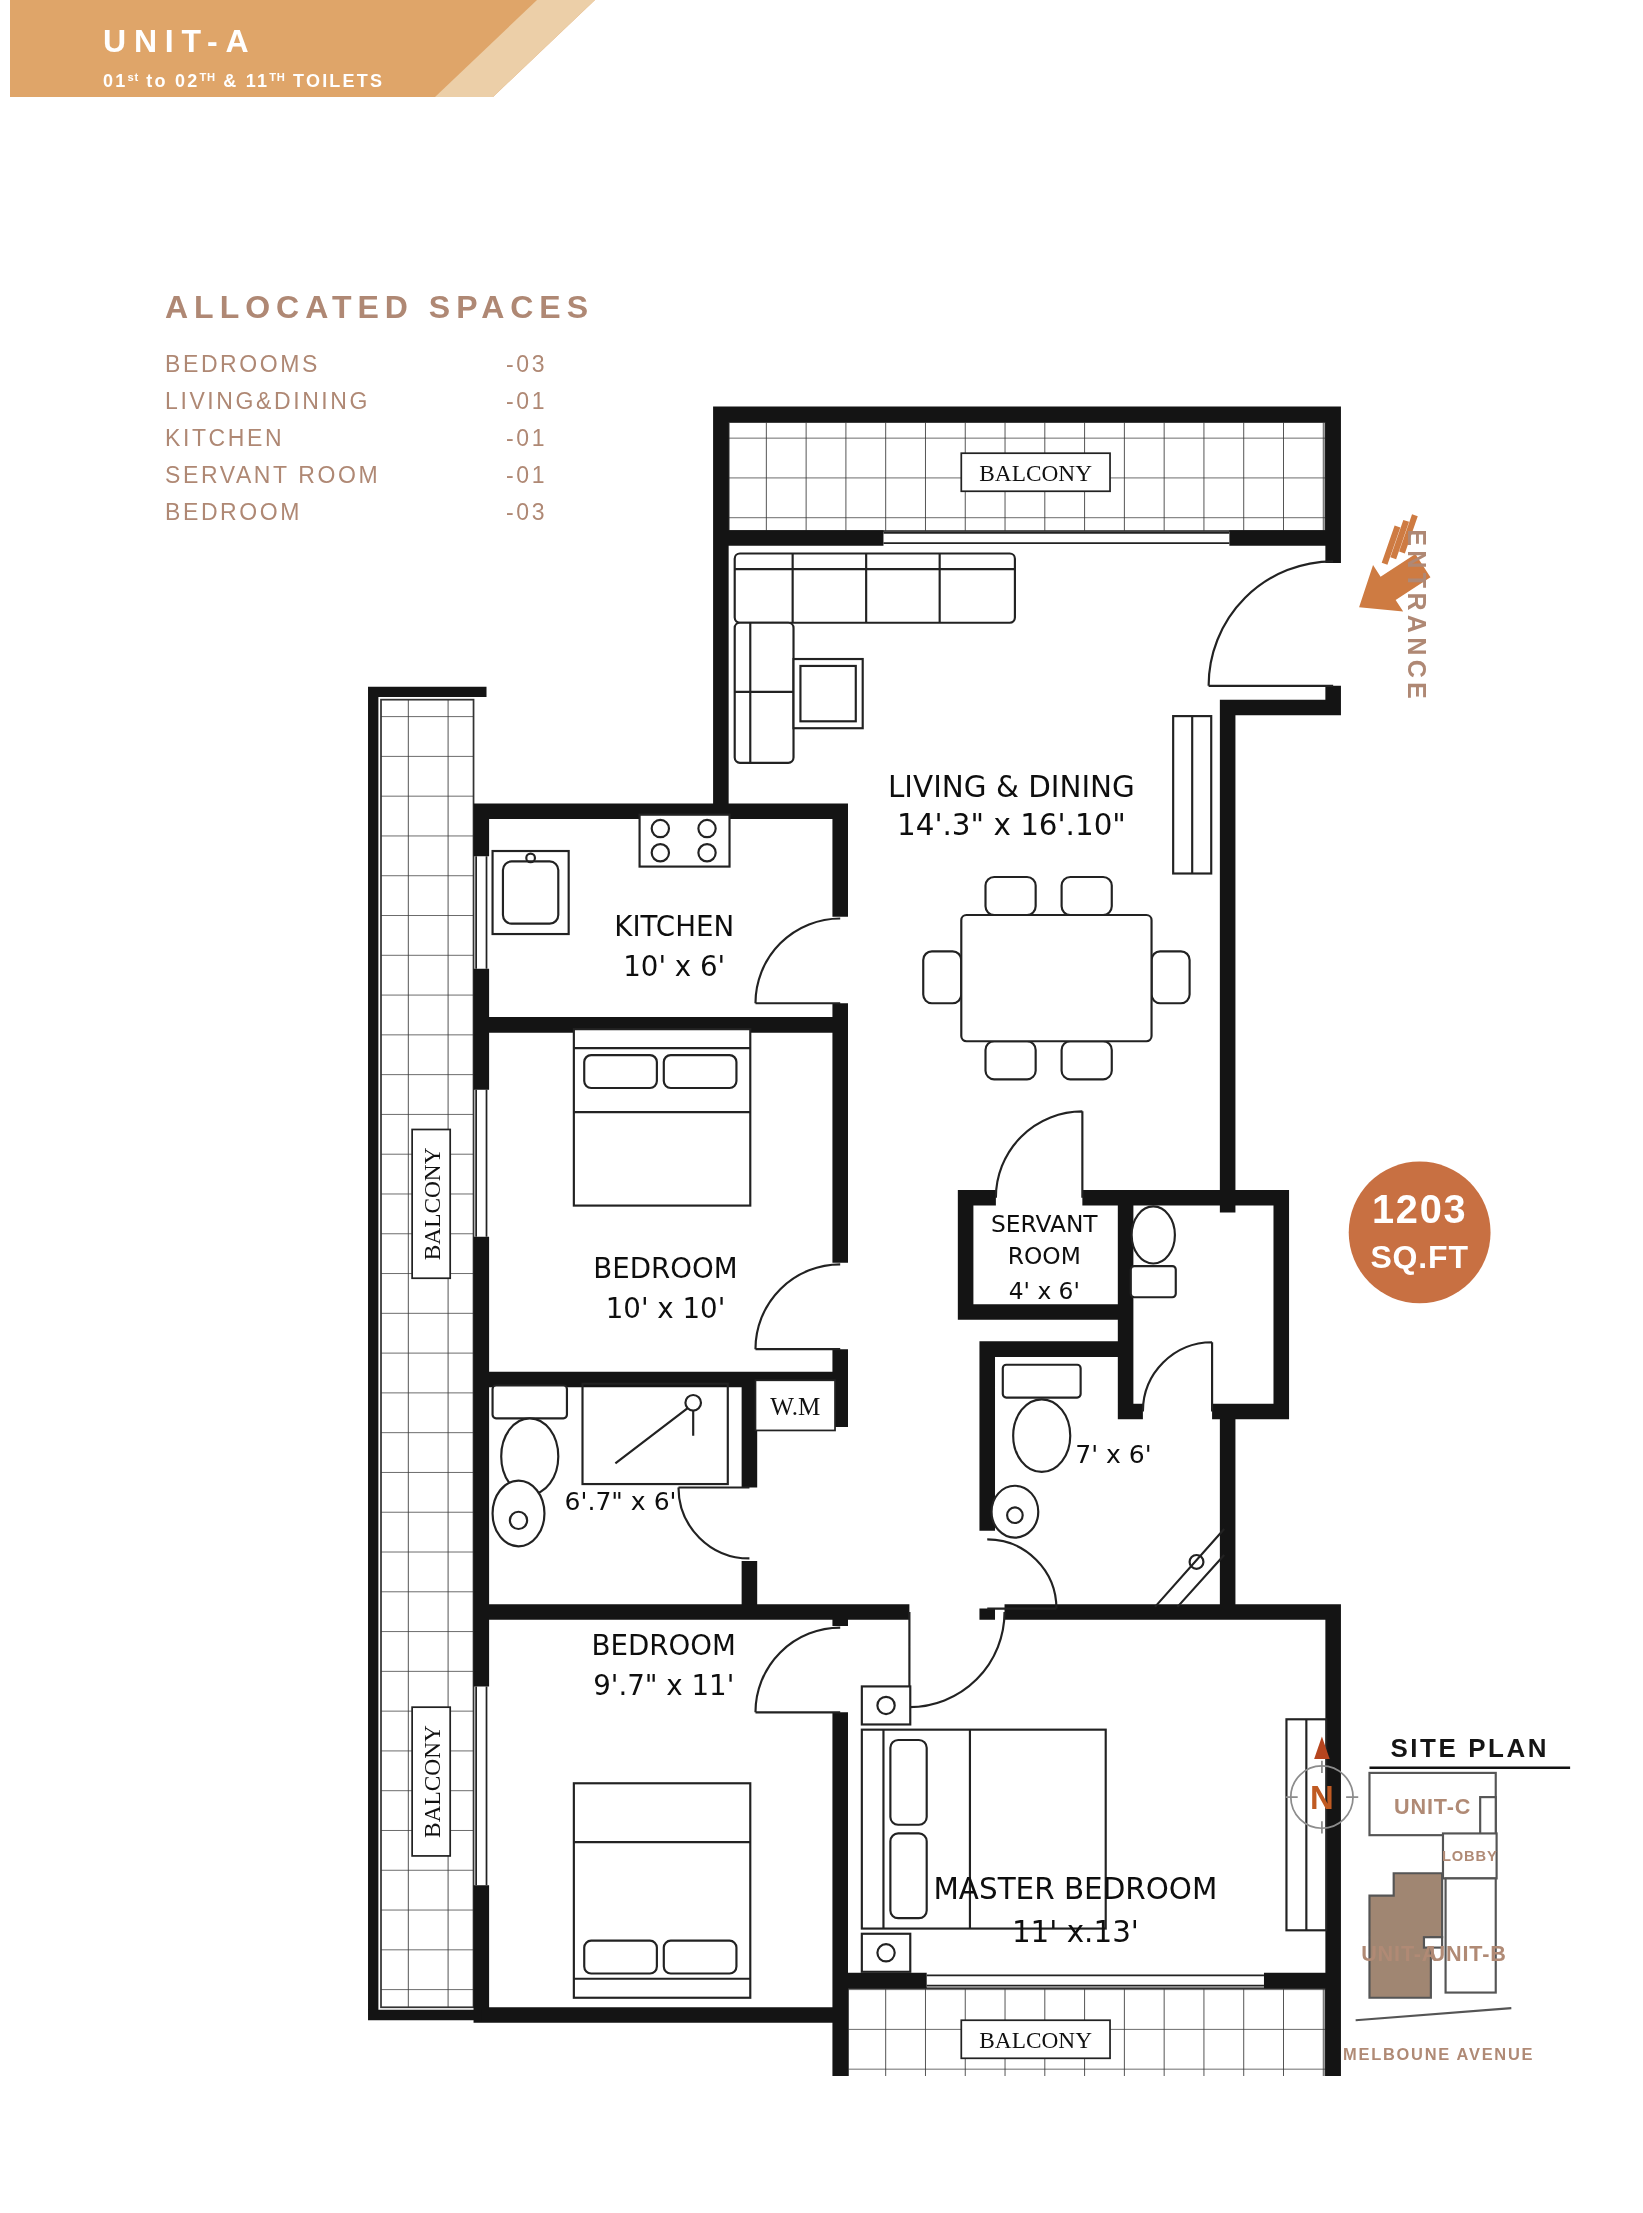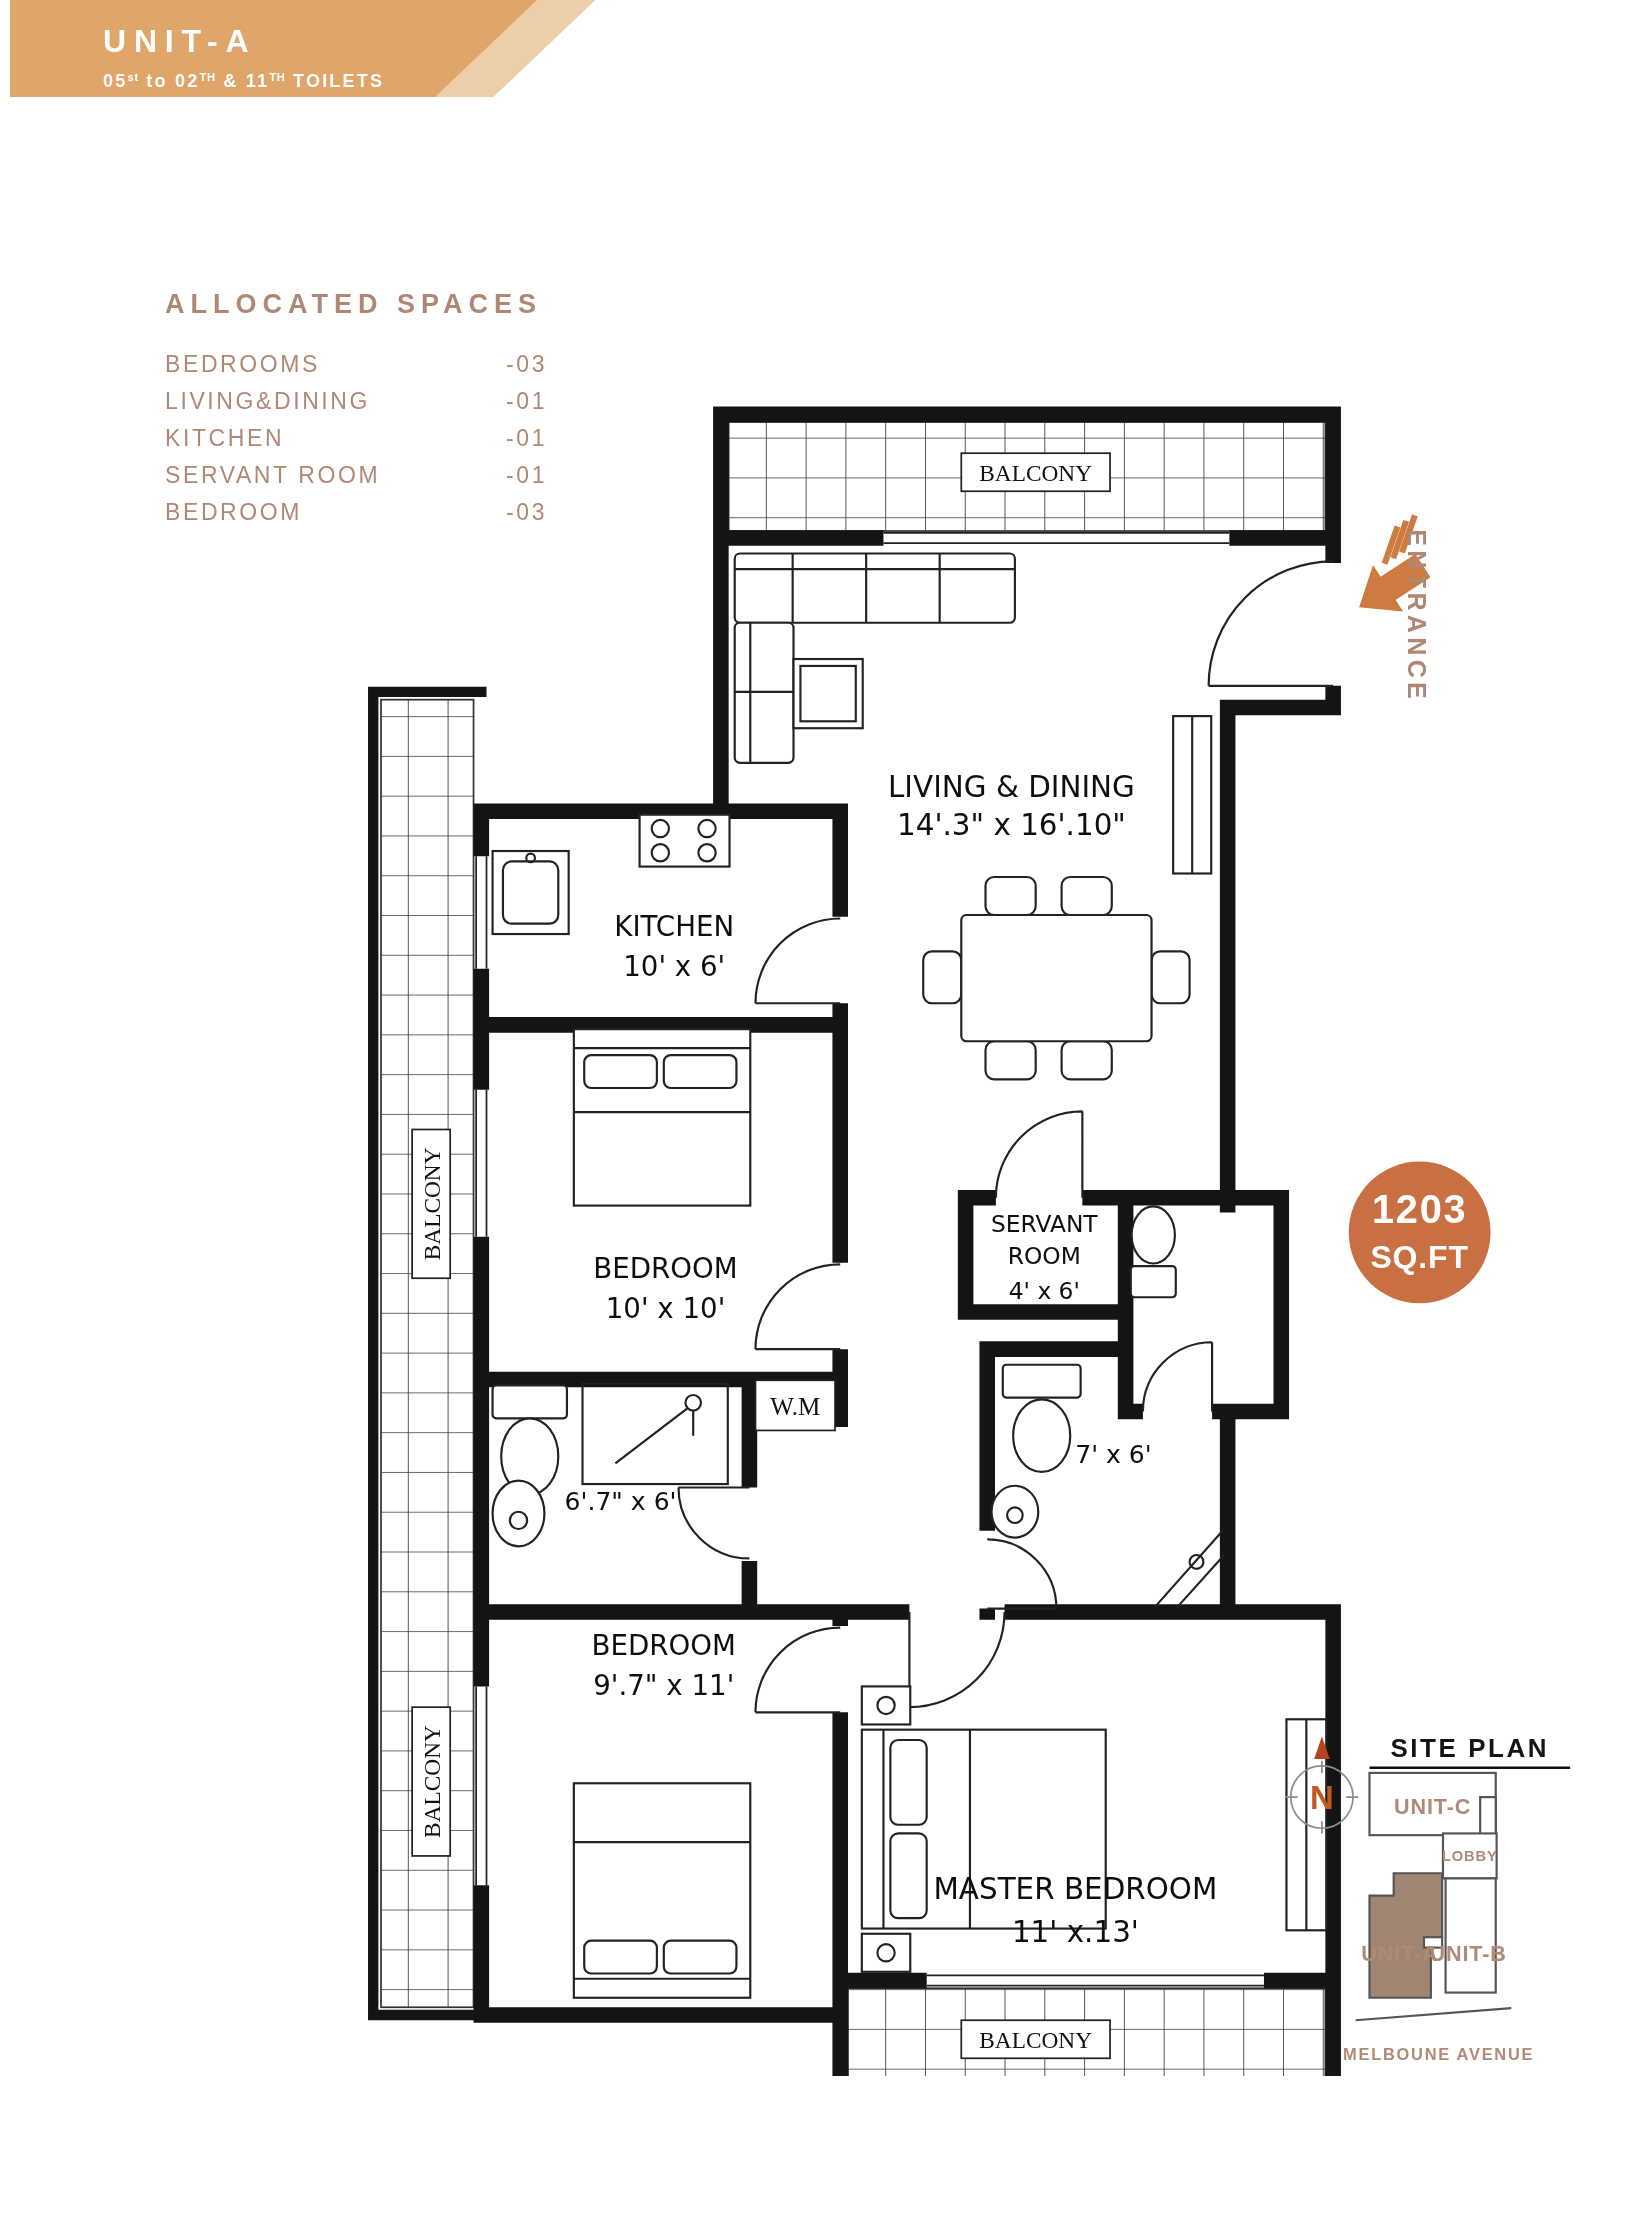--- a/index.html
+++ b/index.html
@@ -9,21 +9,21 @@
   .banner-main{position:absolute;left:0;top:0;width:597px;height:97px;background:#dfa569;
                clip-path:polygon(0 0,585px 0,483px 97px,0 97px);}
   .banner-stripe{position:absolute;left:0;top:0;width:597px;height:97px;background:#eccfa8;
                clip-path:polygon(527px 0,585px 0,483px 97px,425px 97px);}
   .banner-title{position:absolute;left:93px;top:22.5px;font-size:32px;font-weight:bold;
                 color:#fff;letter-spacing:7.8px;}
   .banner-sub{position:absolute;left:93px;top:71px;font-size:18px;font-weight:bold;
               color:#fff;letter-spacing:2.2px;white-space:nowrap;}
   .banner-sub .sup{font-size:11.2px;position:relative;top:-6px;letter-spacing:0.9px;text-align:right;}
   
-  .alloc-title{position:absolute;left:155px;top:289px;font-size:27px;font-weight:bold;
+  .alloc-title{position:absolute;left:155px;top:289px;font-size:32px;font-weight:bold;
                color:#af8874;letter-spacing:6px;}
   .alloc-list{position:absolute;left:155px;top:351px;width:415px;}
   .alloc-row{position:relative;height:37px;font-size:23px;font-weight:normal;
              color:#af8874;letter-spacing:2.6px;}
   .alloc-count{position:absolute;left:341px;top:0;}
   
   .pl{font-family:"DejaVu Sans",sans-serif;fill:#0e0e0e;text-anchor:middle;}
   .t34{font-size:34px;} .t32{font-size:32px;} .t29{font-size:29px;} .t27{font-size:27px;}
   .serif{font-family:"Liberation Serif",serif;fill:#111;text-anchor:middle;font-size:27px;}
   .entrance-text{font-family:"Liberation Sans",sans-serif;font-weight:bold;font-size:29px;
@@ -52,21 +52,21 @@
   .siteline{stroke:#555;stroke-width:2.5;fill:#fff;}
 </style>
 </head>
 <body>
 
 <div class="page">
 
   <div class="banner-main"></div>
   <div class="banner-stripe"></div>
   <div class="banner-title">UNIT-A</div>
-  <div class="banner-sub"><span>05</span><span class="sup">st</span><span> to 02</span><span class="sup">TH</span><span> &amp; 11</span><span class="sup">TH</span><span> TOILETS</span></div>
+  <div class="banner-sub"><span>01</span><span class="sup">st</span><span> to 02</span><span class="sup">TH</span><span> &amp; 11</span><span class="sup">TH</span><span> TOILETS</span></div>
 
   <div class="alloc-title">ALLOCATED SPACES</div>
   <div class="alloc-list">
     <div class="alloc-row"><span>BEDROOMS</span><span class="alloc-count">-03</span></div>
     <div class="alloc-row"><span>LIVING&amp;DINING</span><span class="alloc-count">-01</span></div>
     <div class="alloc-row"><span>KITCHEN</span><span class="alloc-count">-01</span></div>
     <div class="alloc-row"><span>SERVANT ROOM</span><span class="alloc-count">-01</span></div>
     <div class="alloc-row"><span>BEDROOM</span><span class="alloc-count">-03</span></div>
   </div>
 

